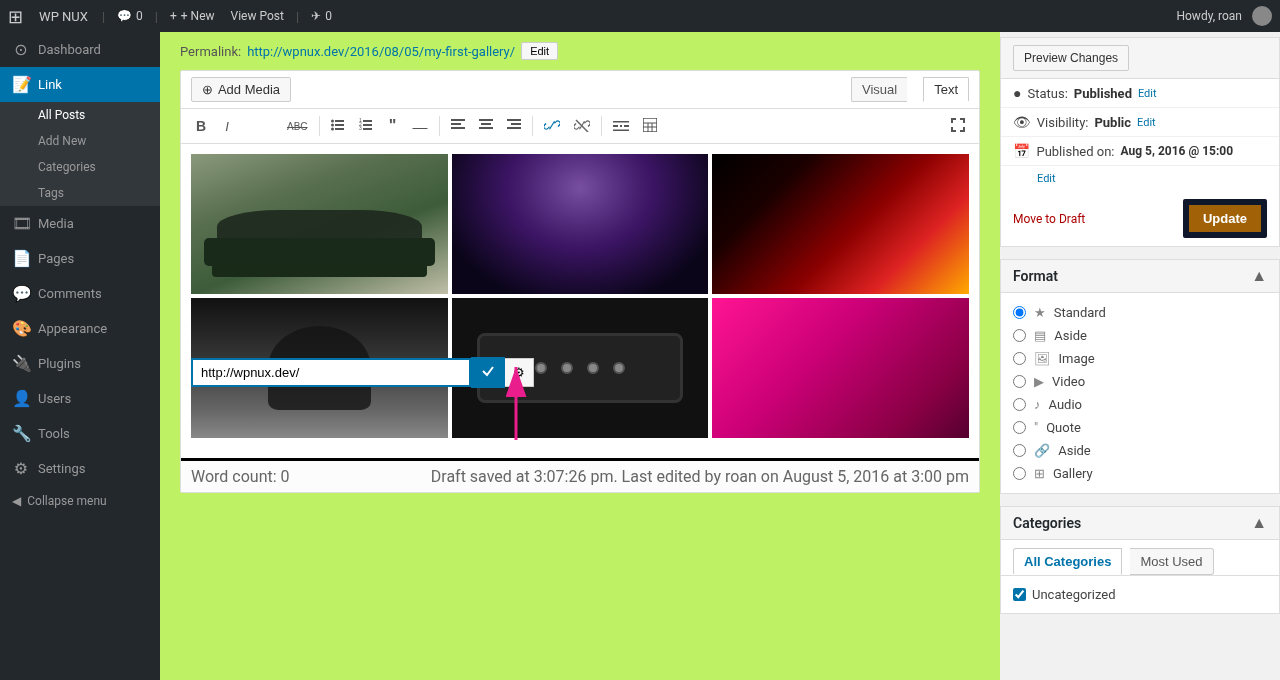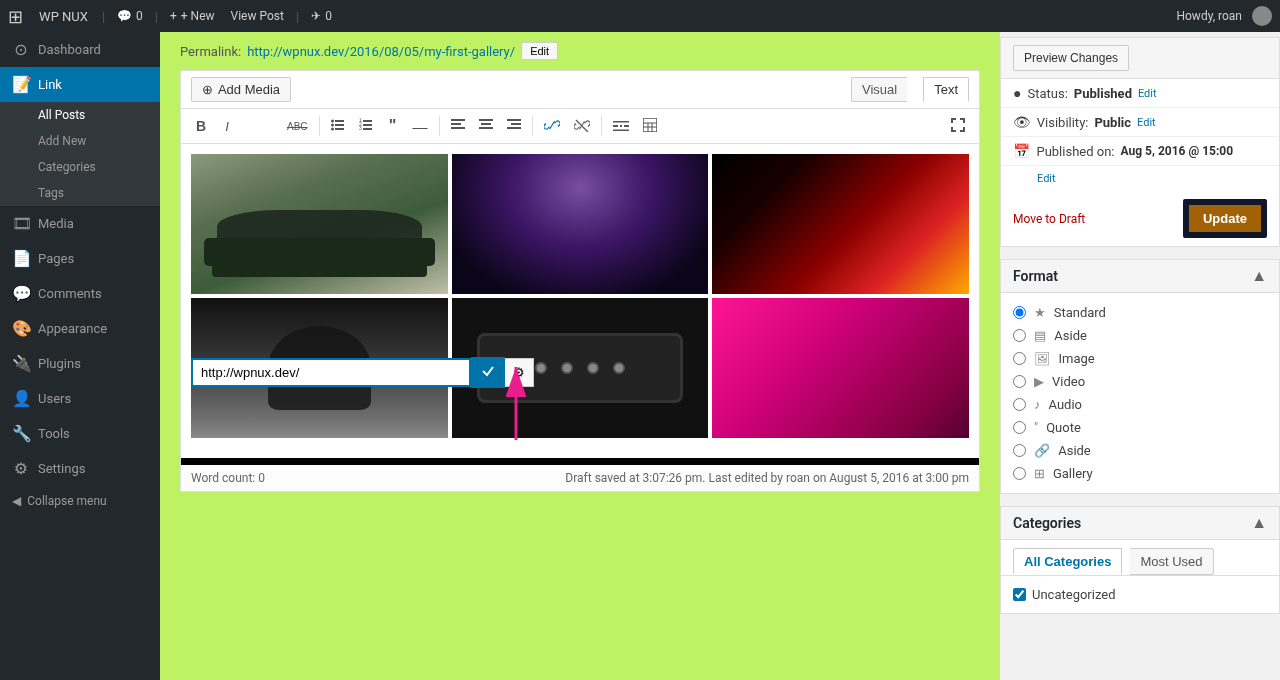--- a/index.html
+++ b/index.html
@@ -187,26 +187,26 @@
       border: 1px solid #ccc;
       border-left: none;
       padding: 6px 8px;
       cursor: pointer;
       font-size: 13px;
     }
 
     
     .word-count-bar {
       padding: 6px 10px;
-      border-top: 7px solid #000000;
+      border-top: 3px solid #000000;
       background: #fcfcfc;
       display: flex;
       align-items: center;
       justify-content: space-between;
-      font-size: 12px;
+      font-size: 16px;
       color: #666;
     }
 
     
     #side-panel {
       width: 280px;
       flex-shrink: 0;
       background: #f1f1f1;
       overflow-y: auto;
       padding: 5px 0 10px 0;

